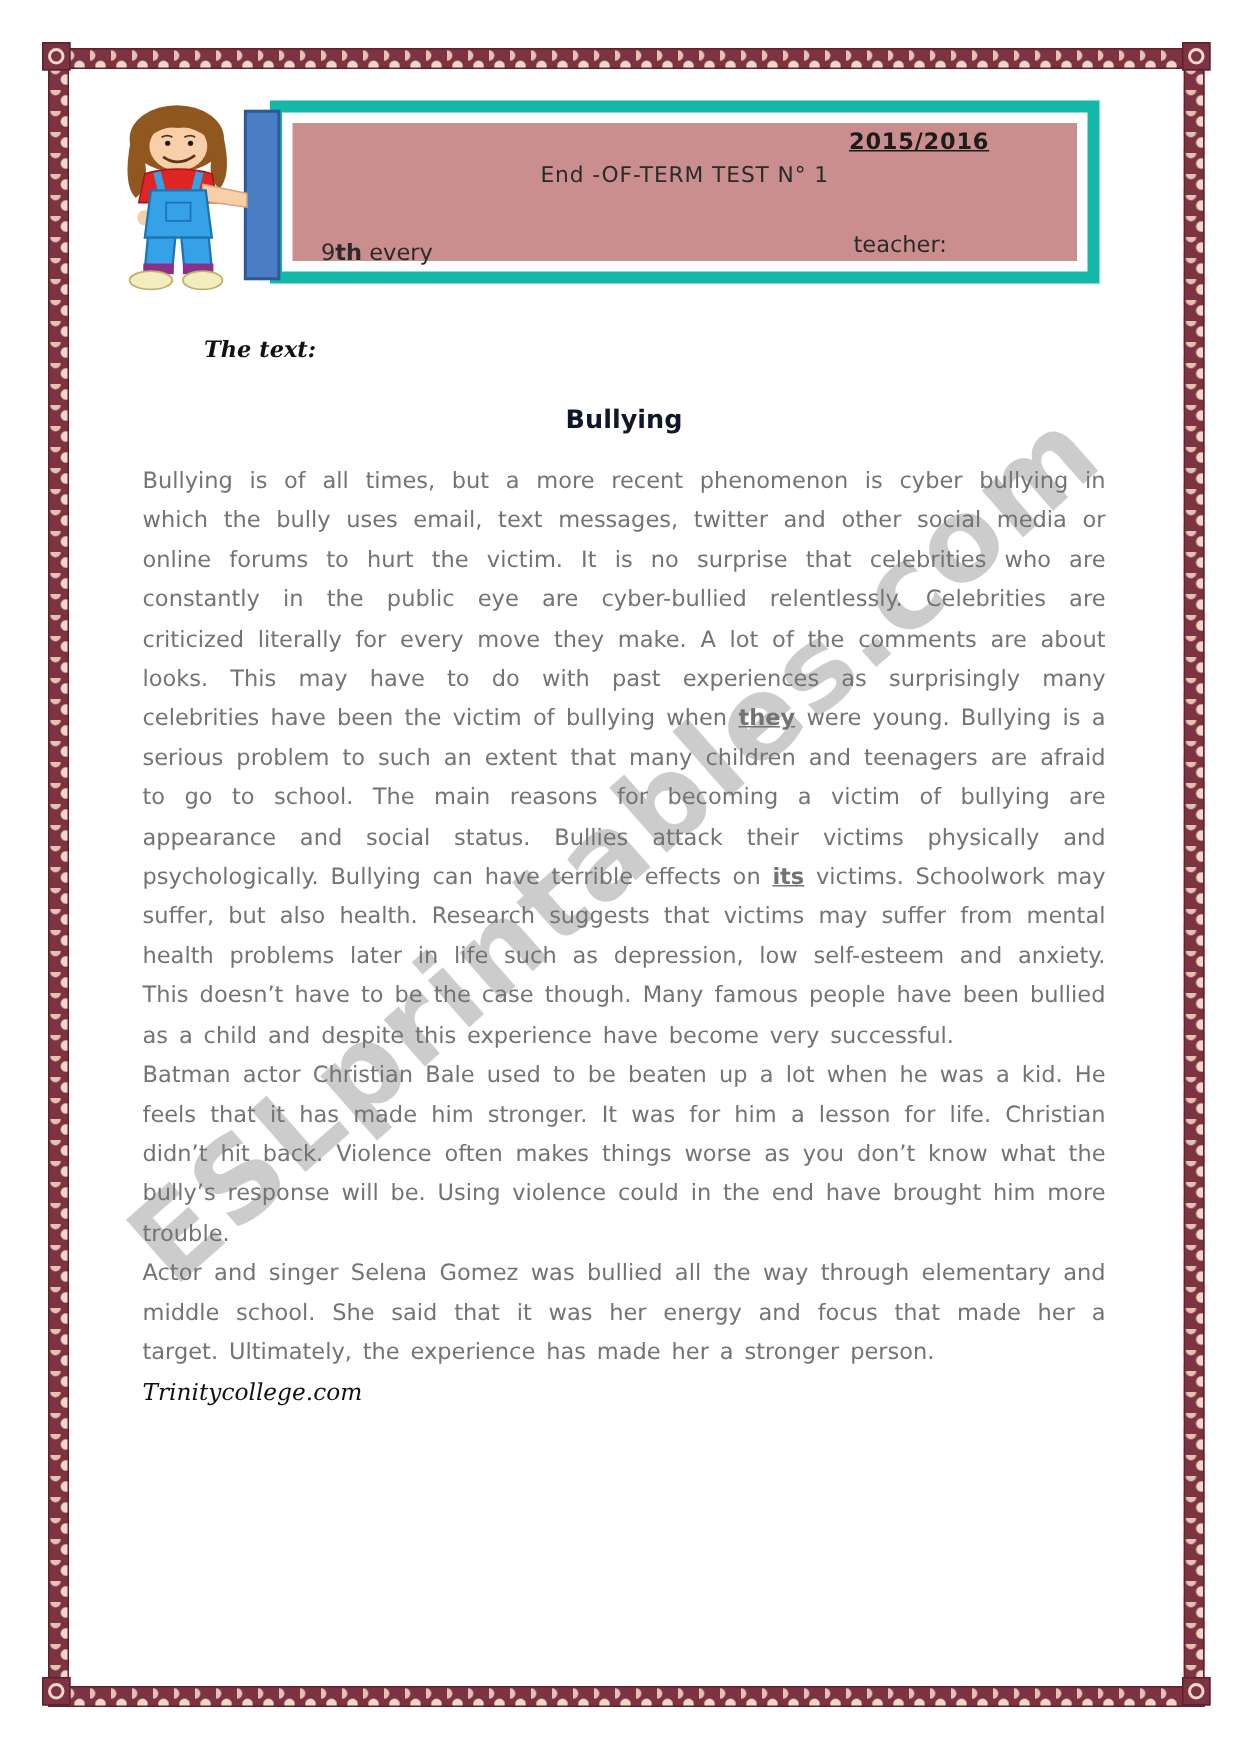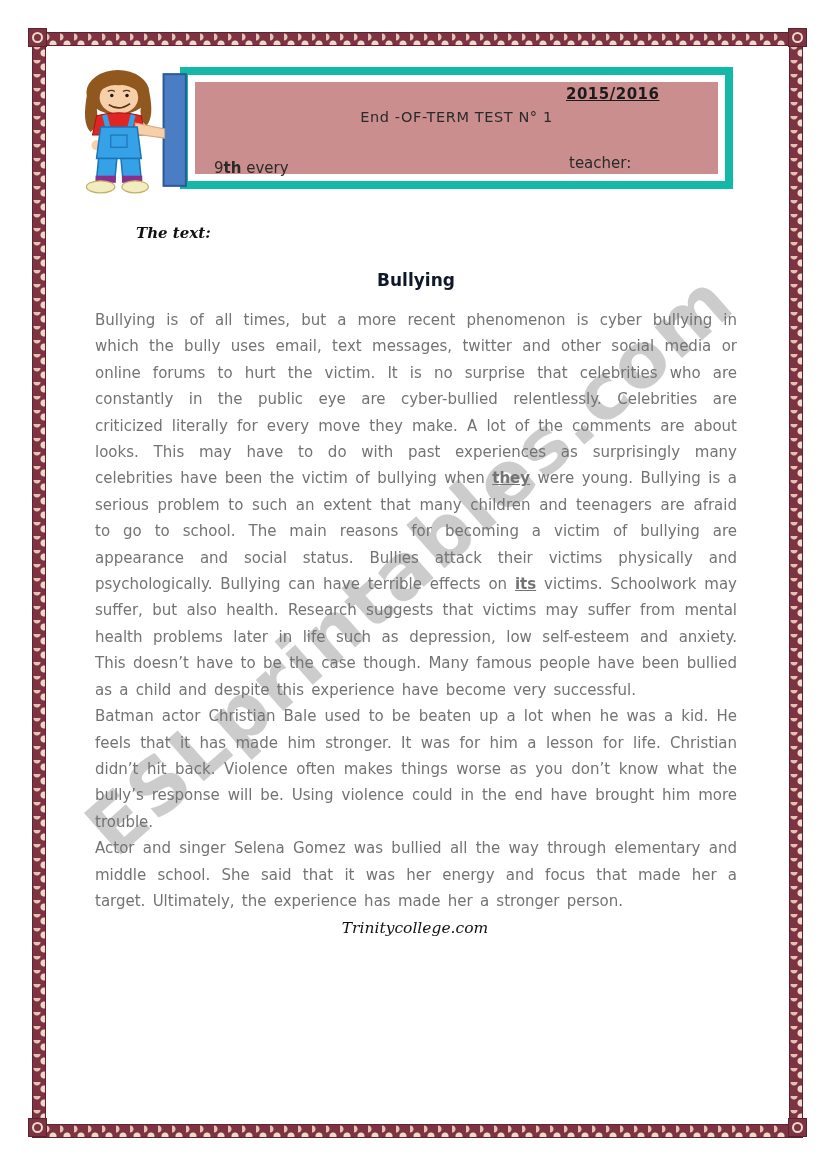--- a/index.html
+++ b/index.html
@@ -77,21 +77,21 @@
   .article { position:absolute; left:95px; top:258px; width:642px; z-index:2; }
   .article-title {
     text-align:center; font-size:17px; font-weight:bold; color:#0f172a; margin-bottom:17px;margin-top:12px;
   }
   .body-para {
     font-size:15px; line-height:26.4px; text-align:justify; word-spacing:2.5px;
     color:#737373;
   }
   .bold-underline { font-weight:bold; text-decoration:underline; }
   .attribution {
-    margin-top:5px; text-align:center; padding-right:2px;
+    margin-top:5px; text-align:left; padding-right:2px;
     font-family:"DejaVu Serif", serif; font-style:italic; font-size:15.5px; color:#111;
   }
 </style>
 </head>
 <body>
 
 <div class="page">
 
   <div class="strip h top"></div>
   <div class="strip h bottom"></div>

